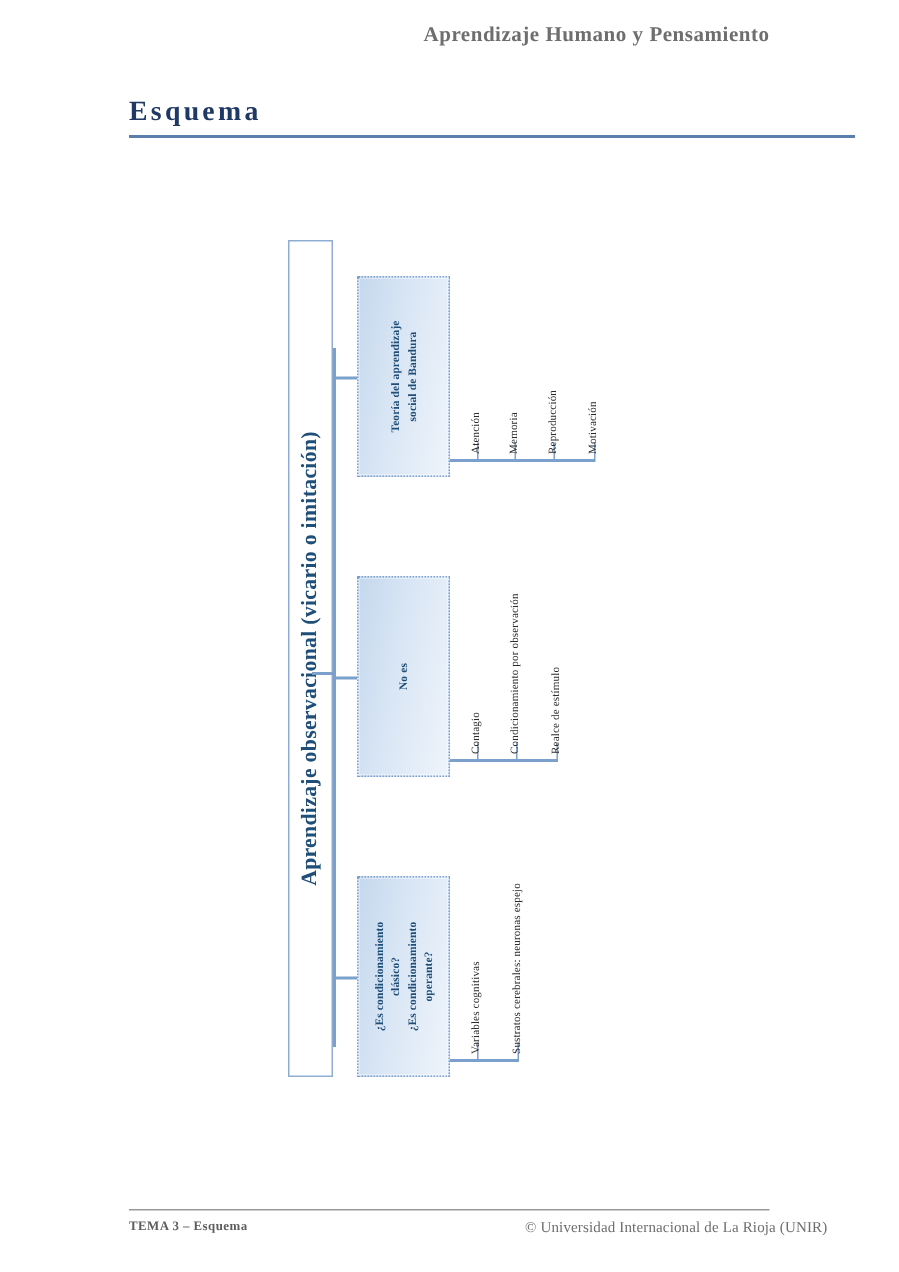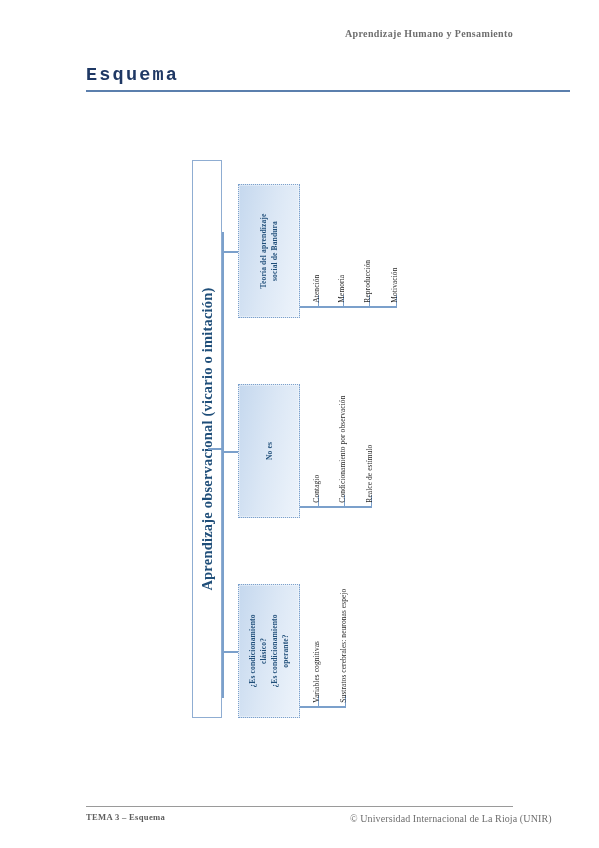--- a/index.html
+++ b/index.html
@@ -17,38 +17,38 @@
   }
 
   
   .page {
     position: absolute;
     inset: 0;
   }
 
   .doc-header {
     position: absolute;
-    top: 28px;
+    top: 16px;
     right: 86px;
     font-family: "Liberation Serif", serif;
-    font-size: 10px;
+    font-size: 14px;
     font-weight: bold;
     letter-spacing: .35px;
     color: #6e6e6e;
     white-space: nowrap;
   }
 
   .page-title-wrap {
     position: absolute;
     left: 86px;
     top: 66px;
     right: 30px;
   }
   .page-title {
-    font-family: Liberation Mono, monospace;
+    font-family: Liberation Serif, serif;
     font-size: 18.5px;
     font-weight: bold;
     letter-spacing: 2.2px;
     color: #1f3864;
     line-height: 1;
     display: inline-block;
   }
   .title-rule {
     position: absolute;
     left: 0;

